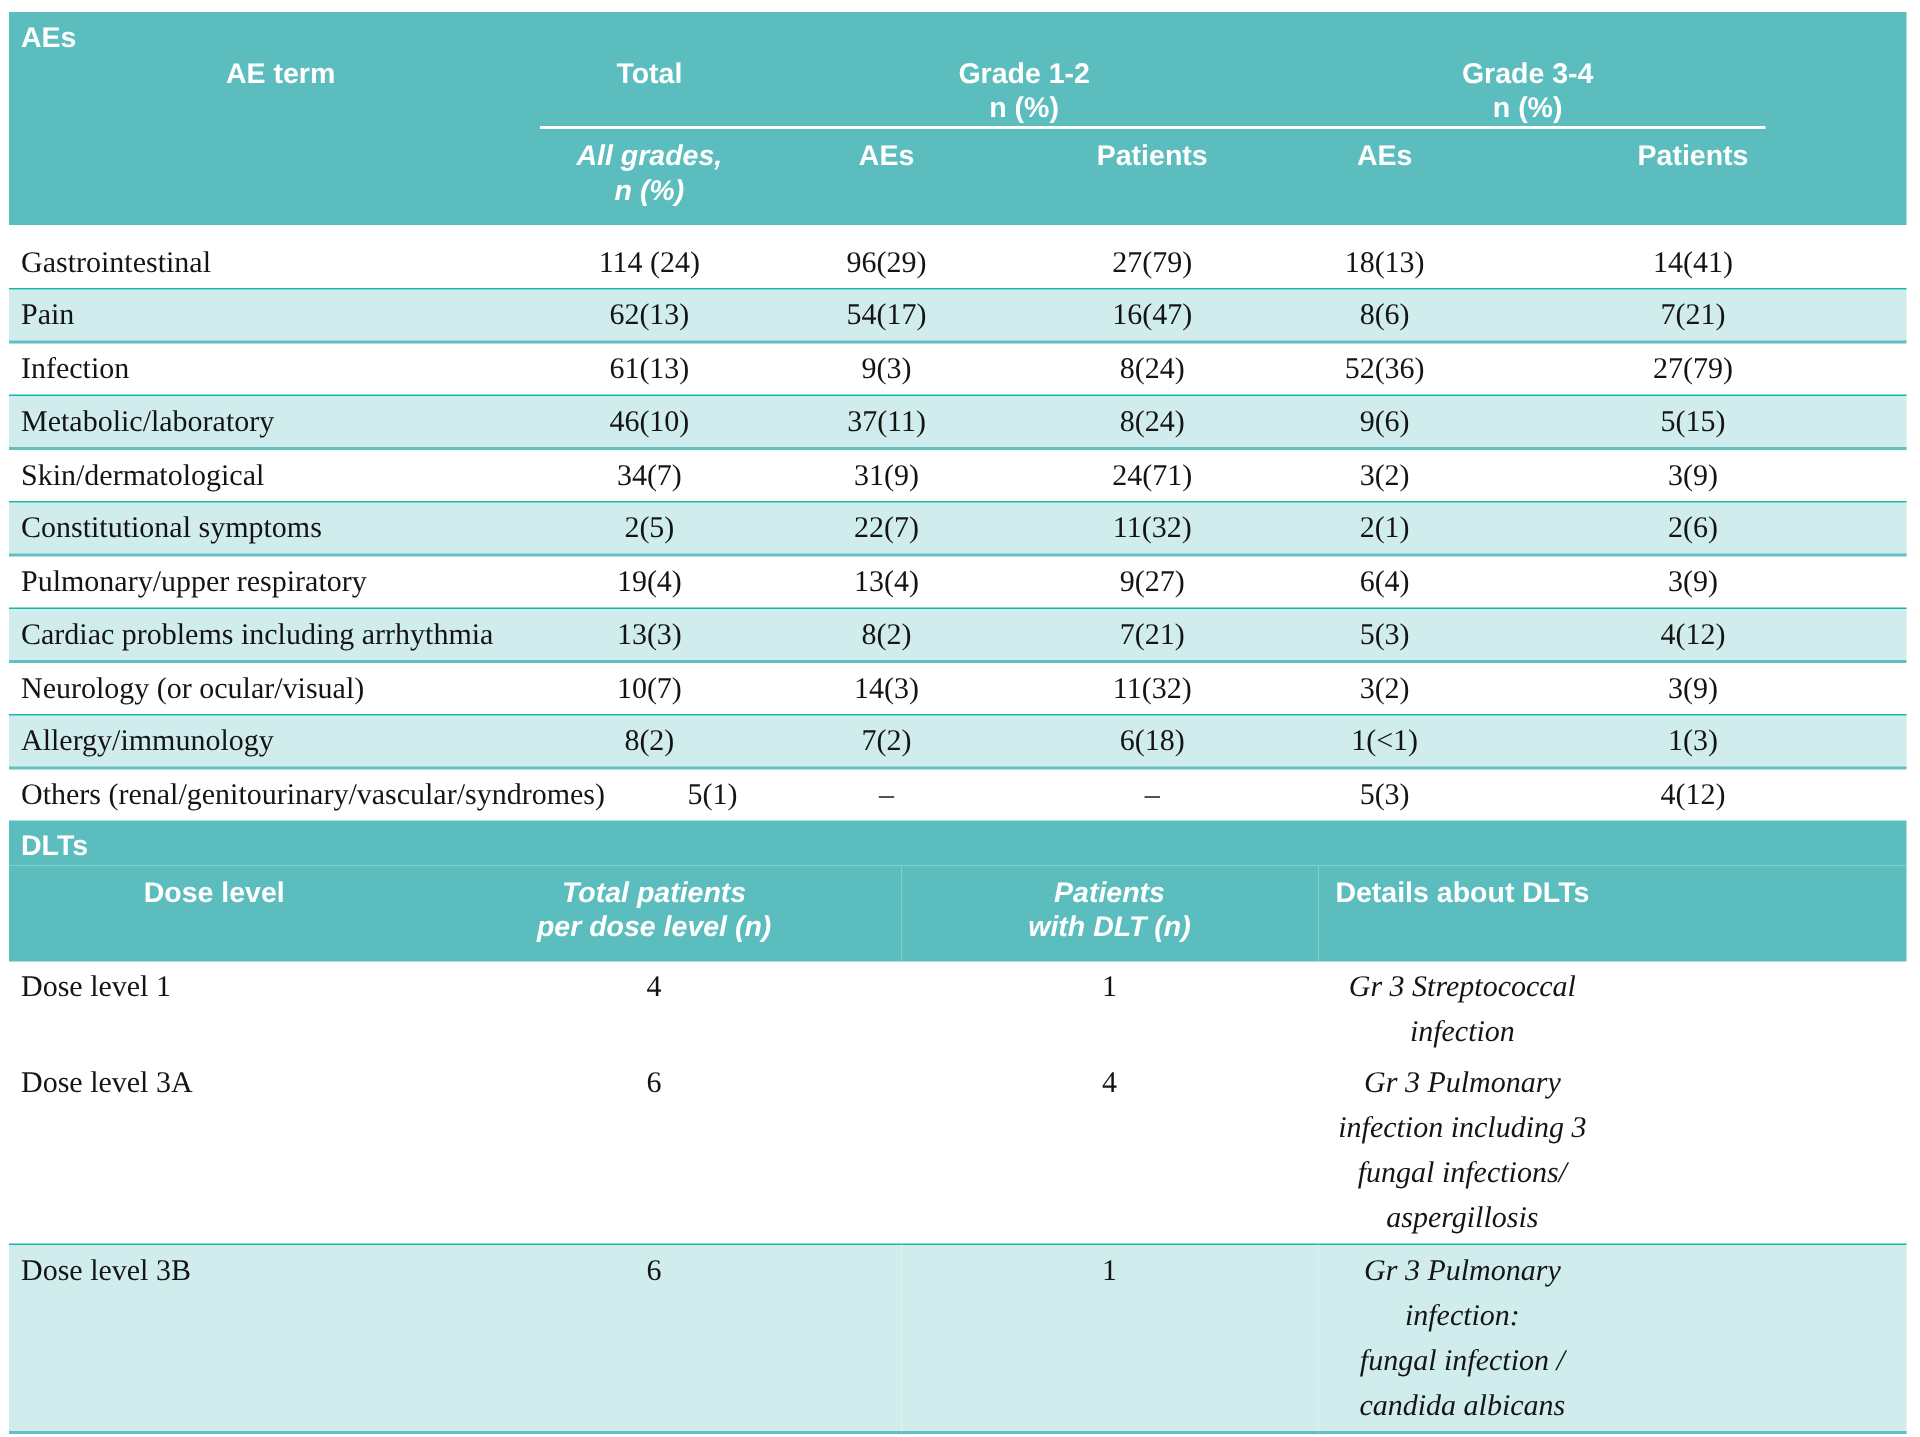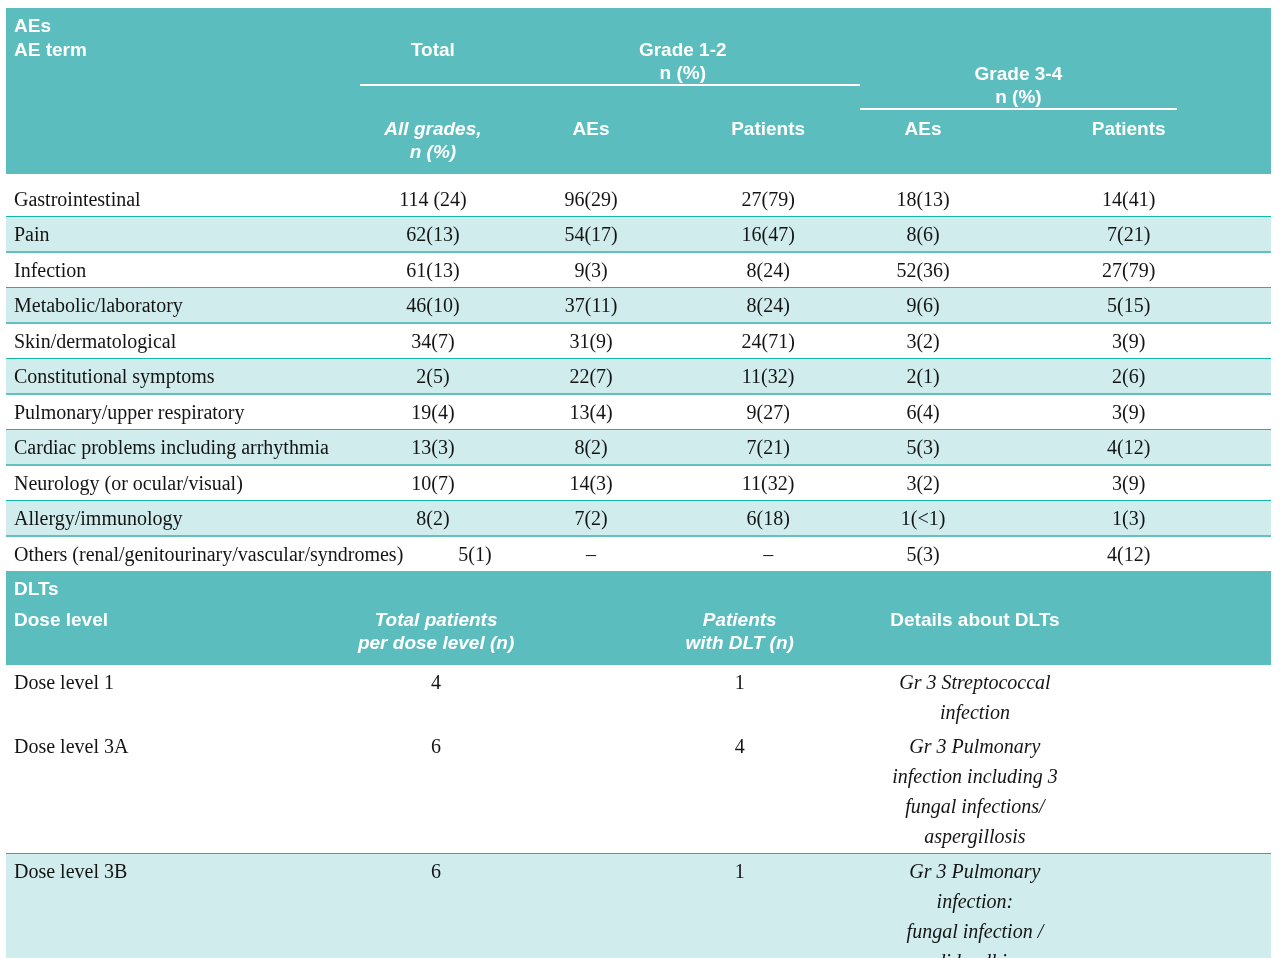--- a/index.html
+++ b/index.html
@@ -10,28 +10,28 @@
   }
   table{width:100%;border-collapse:collapse;table-layout:fixed;}
   
   thead th{
     background:#5cbdbe;color:#fff;
     font-family:"Liberation Sans",sans-serif;font-weight:bold;
     font-size:19px;line-height:23px;text-align:center;
     padding:0;vertical-align:top;
   }
   th.sec-title{text-align:left;padding:6px 0 0 8px;height:24px;}
-  th.h-left{text-align:left;}
+  th.h-left{text-align:center;}
   th.h-left .hpad{padding-left:8px;}
   .grp-in{
     min-height:48px;box-sizing:border-box;
     border-bottom:2px solid #ffffff;white-space:pre-line;
   }
   .grp-in.noline{border-bottom:none;}
-  .in-g34{margin-right:94px;margin-top:24px;}
+  .in-g34{margin-right:94px;}
   th.sub{padding:7px 0 11px;}
   .pre{white-space:pre-line;font-style:italic;}
   
   td{
     font-size:20px;color:#141414;text-align:center;
     padding:5px 0;line-height:24px;vertical-align:top;
     overflow:visible;
   }
   td.term{text-align:left;padding-left:8px;white-space:nowrap;}
   #ae-table tbody tr:first-child td{padding-top:13px;}

